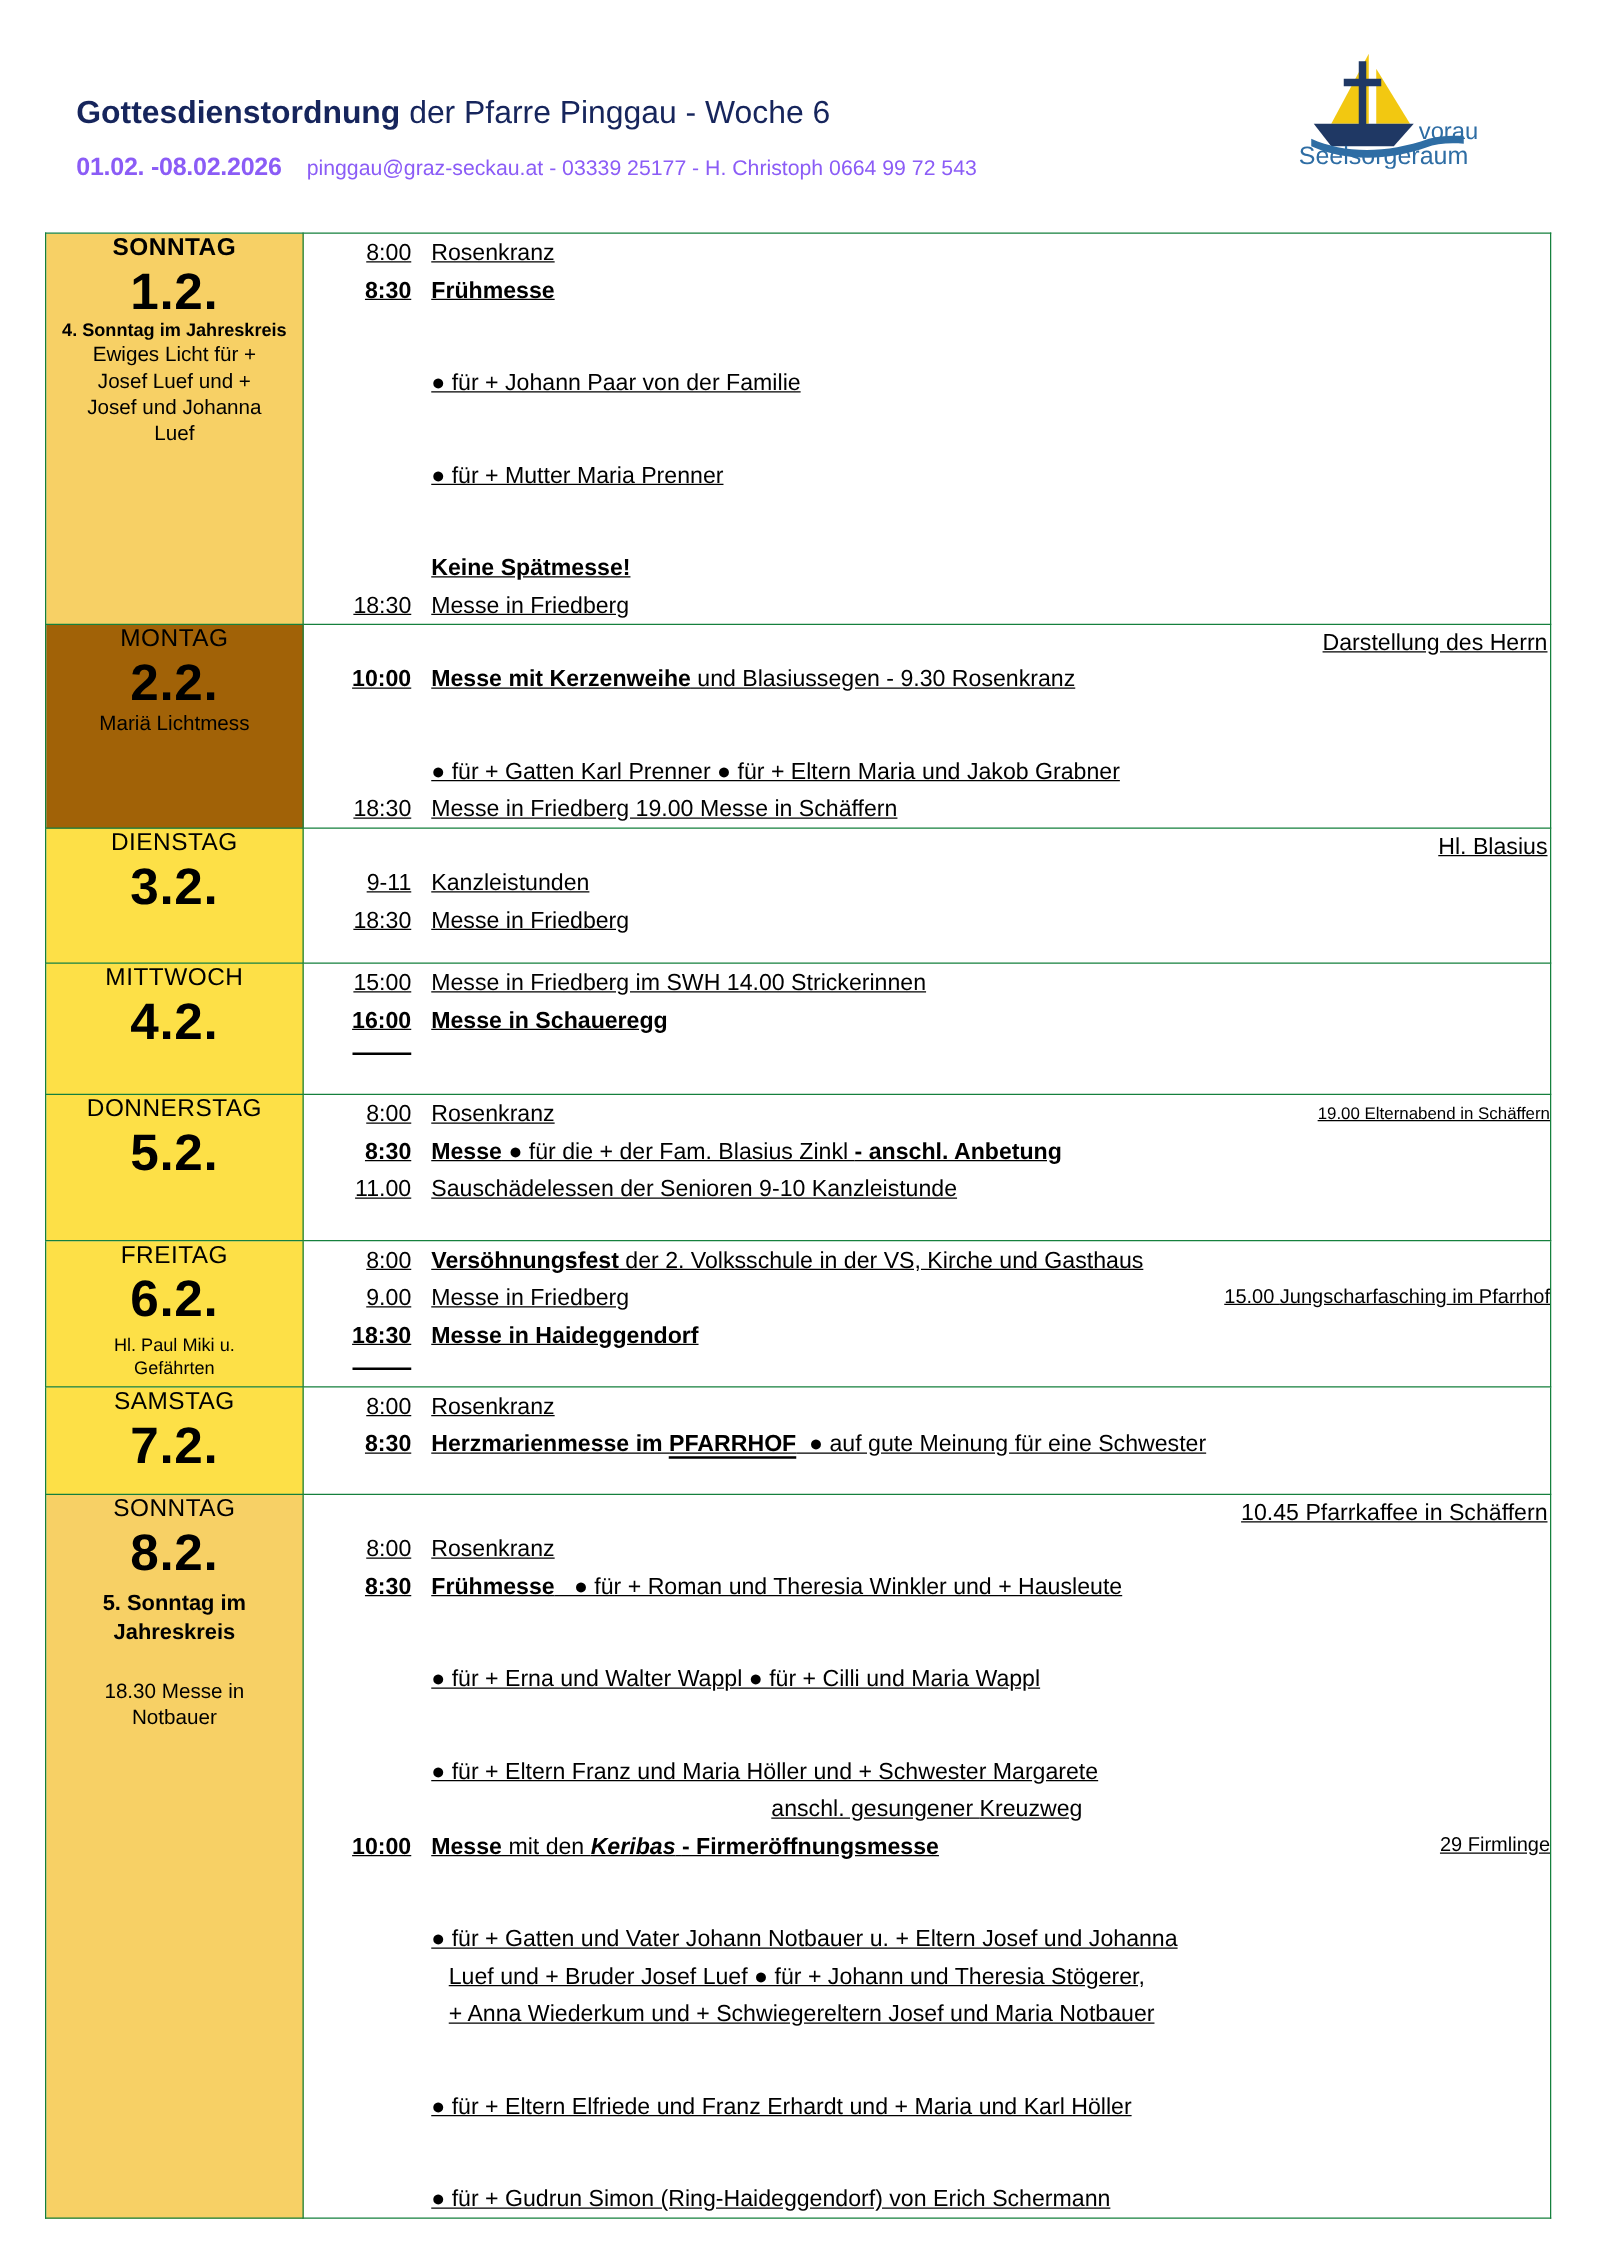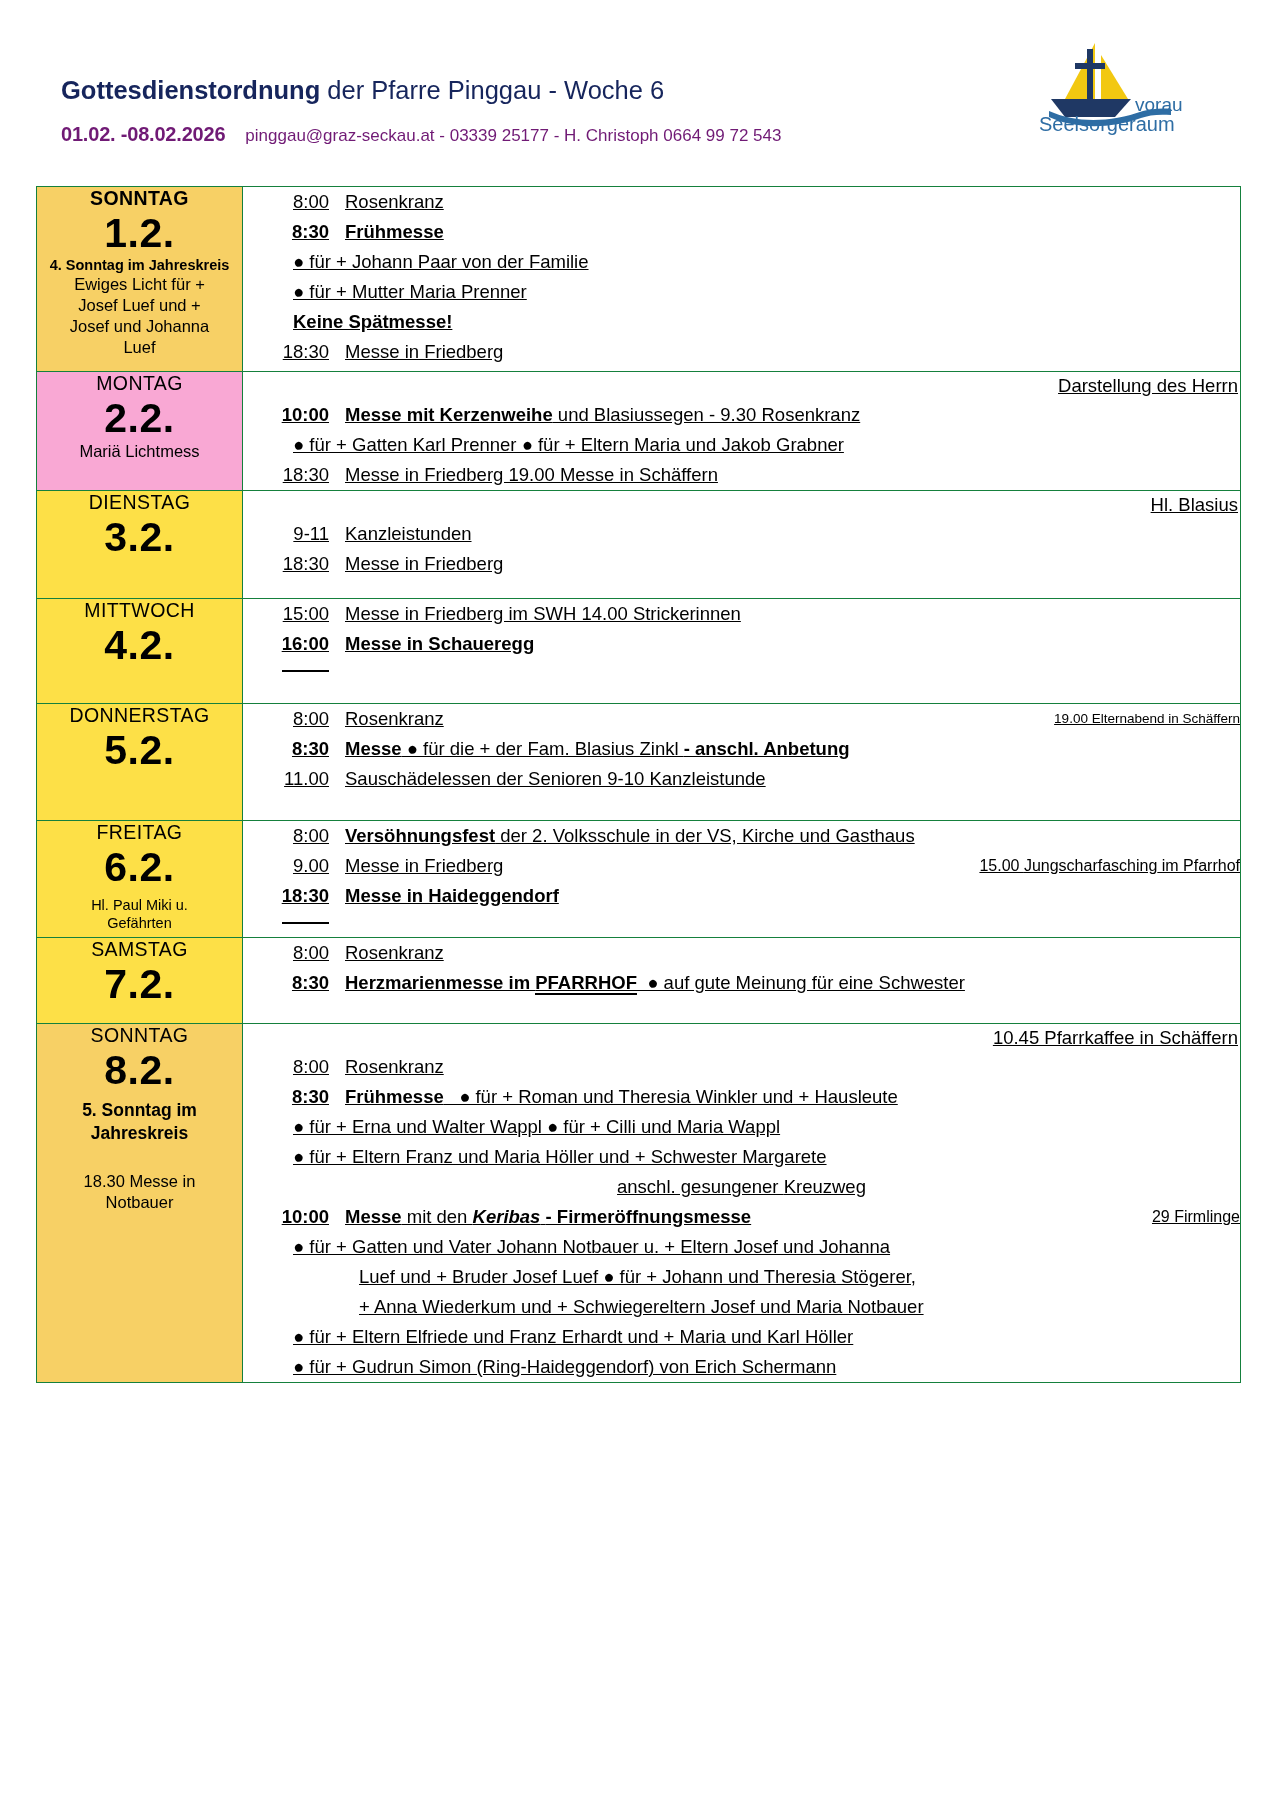--- a/index.html
+++ b/index.html
@@ -8,34 +8,34 @@
     font-family:"Liberation Sans",sans-serif;color:#000;
     -webkit-font-smoothing:antialiased;
   }
   .page{position:relative;width:1278px;height:1806px;overflow:hidden;}
 
   
   .header{position:absolute;left:4px;top:0;width:1128px;height:162px;}
   .title-line{position:absolute;left:57px;top:76px;font-size:25.5px;color:#16255C;white-space:nowrap;}
   .title-line .t-bold{font-weight:bold;}
   .title-line .t-reg{font-weight:normal;}
-  .sub-line{position:absolute;left:57px;top:123px;white-space:nowrap;color:#701a75;}
+  .sub-line{position:absolute;left:57px;top:123px;white-space:nowrap;color:#8b5cf6;}
   .sub-line .dates{font-size:20px;font-weight:bold;letter-spacing:-0.2px;}
   .sub-line .contact{font-size:17px;font-weight:normal;margin-left:20px;}
 
   
   .logo{position:absolute;left:1027px;top:25px;width:175px;height:110px;}
   .logo svg{display:block;}
 
   
   .tbl{position:absolute;left:36px;top:186px;width:1205px;border-collapse:collapse;}
   .tbl td{border:1px solid #15803d;padding:0;vertical-align:top;}
   .daycell{width:205px;text-align:center;padding:6px 4px 6px 4px;}
   .daycell.yellow{background:#F7D065;}
-  .daycell.blue{background:#f9a8d4;}
+  .daycell.blue{background:#a16207;}
   .daycell.white{background:#fde047;}
   .dayname{font-size:19.5px;line-height:23px;letter-spacing:0.4px;}
   .dayname.b{font-weight:bold;}
   .daynum{font-size:41px;font-weight:bold;line-height:46px;letter-spacing:0.5px;}
   .daysub{font-size:16.5px;line-height:21px;}
   .daysub.small{font-size:14.5px;font-weight:bold;line-height:18px;}
   .daysub.smallreg{font-size:14.5px;font-weight:normal;line-height:18px;}
   .daysub.bold{font-weight:bold;font-size:17.5px;line-height:23px;}
   .spacer6{height:6px;}
   .spacer22{height:26px;}
@@ -45,21 +45,21 @@
   
   .crow{display:flex;align-items:flex-start;line-height:30px;}
   .ctime{width:86px;flex:0 0 86px;text-align:right;padding-right:16px;font-size:18.5px;white-space:nowrap;}
   .ctime.b{font-weight:bold;}
   .ctime .ul{border-bottom:2px solid #000;padding-bottom:16px;}
   .ctext{flex:1 1 auto;font-size:18.5px;}
   .ctext.b{font-weight:bold;}
   .ctext .bold{font-weight:bold;}
   .ctext .ital{font-style:italic;font-weight:bold;}
   .ctext .ul{border-bottom:2px solid #000;}
-  .indent{padding-left:50px;}
+  .indent{padding-left:102px;margin-top:44px;}
   .indent2{padding-left:116px;}
   .topright{text-align:right;font-size:18.5px;line-height:28px;padding-right:2px;}
   .centerline{text-align:center;font-size:18.5px;line-height:30px;}
 </style>
 </head>
 <body>
 
 <div class="page">
 
   <div class="header">

